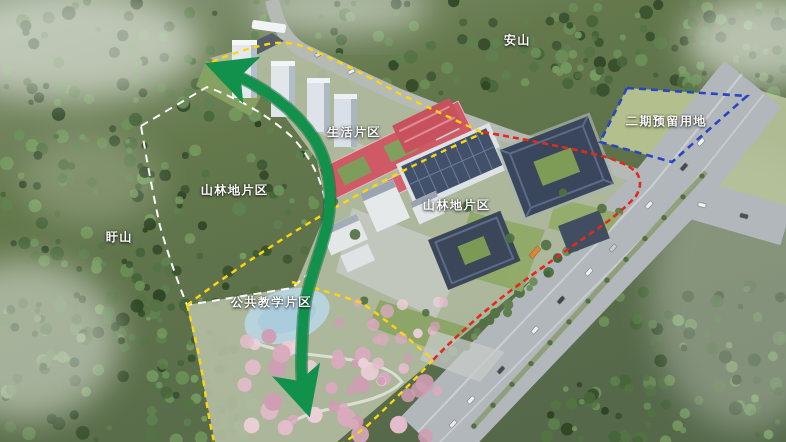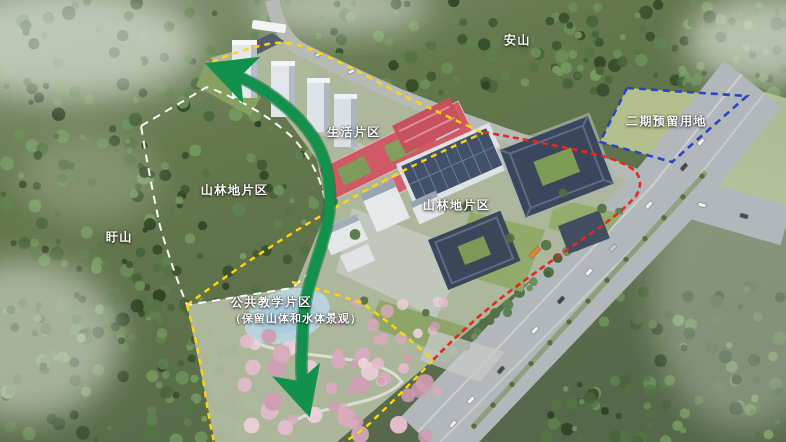--- a/index.html
+++ b/index.html
@@ -937,14 +937,13 @@
   </g>
 </svg>
 
   <div class="zlabel" style="left:504px;top:32px;">安山</div>
   <div class="zlabel" style="left:626px;top:113px;">二期预留用地</div>
   <div class="zlabel" style="left:327px;top:124px;">生活片区</div>
   <div class="zlabel" style="left:201px;top:182px;">山林地片区</div>
   <div class="zlabel" style="left:106px;top:229px;">盱山</div>
   <div class="zlabel" style="left:423px;top:197px;">山林地片区</div>
   <div class="zlabel" style="left:231px;top:294px;">公共教学片区</div>
-  <div class="zlabel small" style="left:230px;top:311px;">（保留山体和水体景观）</div>
 </div>
 
 </body></html>

